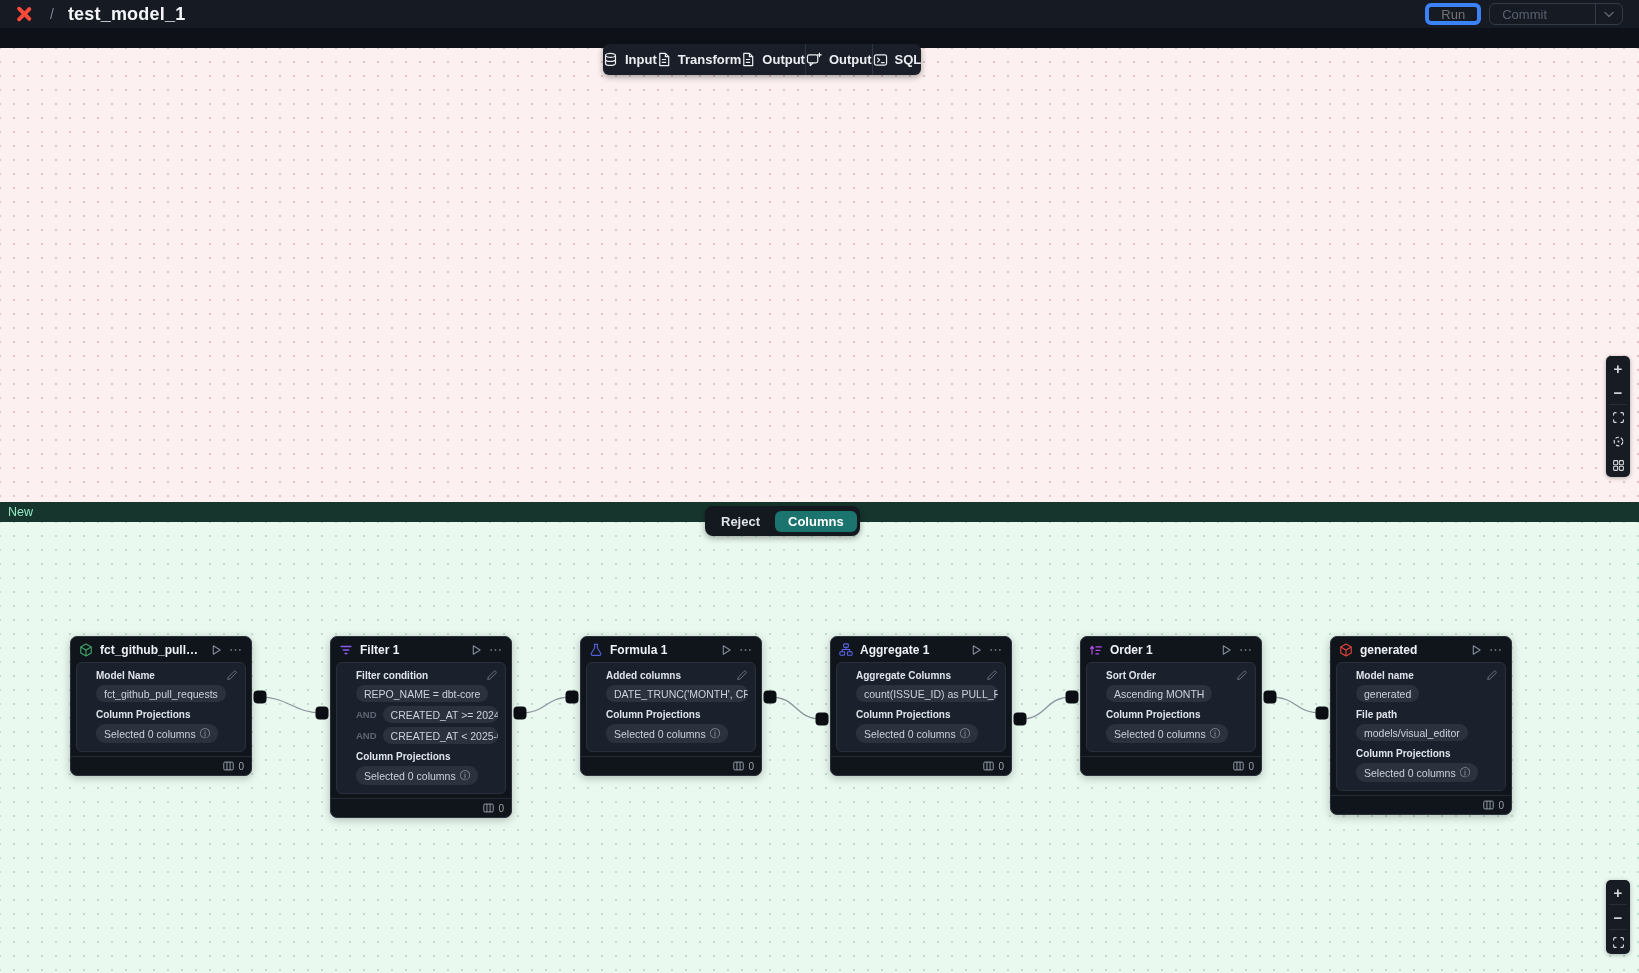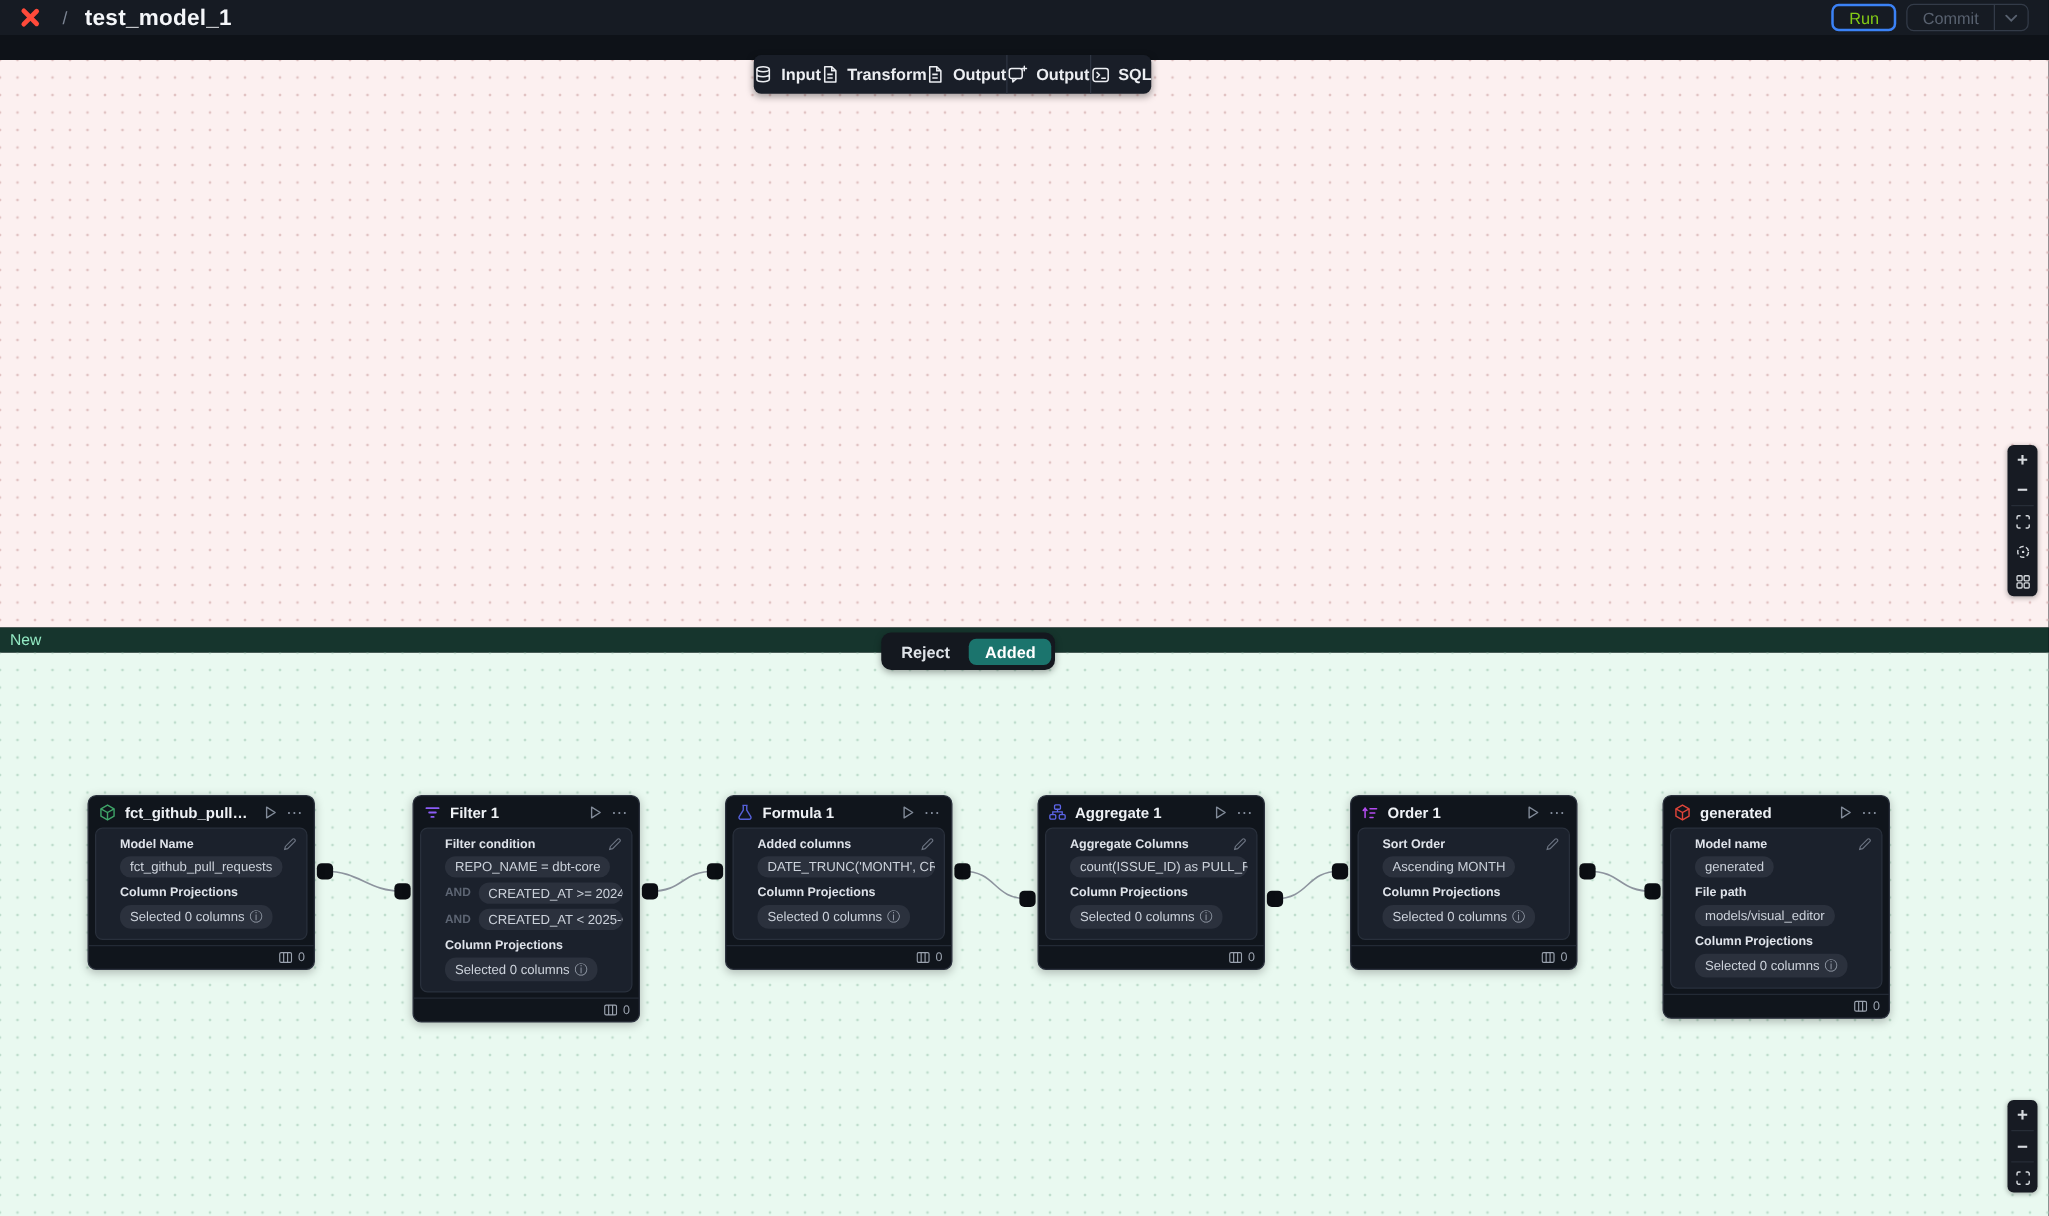--- a/index.html
+++ b/index.html
@@ -7,25 +7,25 @@
               font-family:"Liberation Sans", sans-serif; }
   #app { position:relative; width:1639px; height:973px; }
 
   
   #topbar { position:absolute; left:0; top:0; width:1639px; height:28px;
             background:#161b23; display:flex; align-items:center; padding:0 10px; z-index:40; }
   #topbar .logo { width:20px; height:20px; margin-left:4px; }
   #topbar .slash { color:#7d8694; font-size:14px; margin:0 14px 0 16px; }
   #topbar .model-title { color:#f4f6f9; font-size:18px; font-weight:bold; letter-spacing:.2px; }
   #topbar .spacer { flex:1; }
-  .tb-btn { height:22px; display:flex; align-items:center; border:2px solid #3b82f6;
-            border-radius:6px; color:#84cc16; font-size:13px; padding:0 12px; margin-left:20px;
+  .tb-btn { height:22px; display:flex; align-items:center; border:4px solid #3b82f6;
+            border-radius:6px; color:#737373; font-size:13px; padding:0 12px; margin-left:20px;
             background:transparent; }
   .split-btn { height:22px; display:flex; align-items:stretch; border:1px solid #333b48;
-               border-radius:6px; color:#58616f; font-size:13px; margin:0 6px 0 8px; overflow:hidden; }
+               border-radius:6px; color:#58616f; font-size:13px; margin:0 6px 0 8px; overflow:hidden;gap:36px; }
   .split-main { display:flex; align-items:center; padding:0 12px; }
   .split-caret { display:flex; align-items:center; padding:0 8px; border-left:1px solid #333b48; }
 
   
   #current-bar { position:absolute; left:0; top:28px; width:1639px; height:20px;
                  background:#44252a; color:#ef9d9d; font-size:12.5px; line-height:20px;
                  padding-left:8px; z-index:10; }
   #new-bar { position:absolute; left:0; top:502px; width:1639px; height:20px;
              background:#16352d; color:#93e9c3; font-size:12.5px; line-height:20px;
              padding-left:8px; z-index:10; }
@@ -163,21 +163,21 @@
         <rect x="1.5" y="2" width="13" height="11" rx="2" fill="none" stroke="#eceef2" stroke-width="1.3"></rect>
         <path d="M4.5 5l2.6 2.5L4.5 10" fill="none" stroke="#eceef2" stroke-width="1.3" stroke-linejoin="round"></path>
         <path d="M9 10.2h3" stroke="#eceef2" stroke-width="1.3" stroke-linecap="round"></path>
       </svg>
       <span>SQL</span>
     </div>
   </div>
 
   <div id="diff-actions">
     <span class="reject-btn">Reject</span>
-    <span class="accept-btn">Added</span>
+    <span class="accept-btn">Columns</span>
   </div>
 
   <div class="zoom-panel" id="zoom-top">
     <div class="zp-btn">+</div>
     <div class="zp-btn">−</div>
     <div class="zp-div"></div>
     <div class="zp-btn">
       <svg width="13" height="13" viewBox="0 0 16 16">
         <path d="M2 5V3.5A1.5 1.5 0 0 1 3.5 2H5M11 2h1.5A1.5 1.5 0 0 1 14 3.5V5M14 11v1.5a1.5 1.5 0 0 1-1.5 1.5H11M5 14H3.5A1.5 1.5 0 0 1 2 12.5V11" fill="none" stroke="#d6dade" stroke-width="1.4" stroke-linecap="round"></path>
       </svg>

